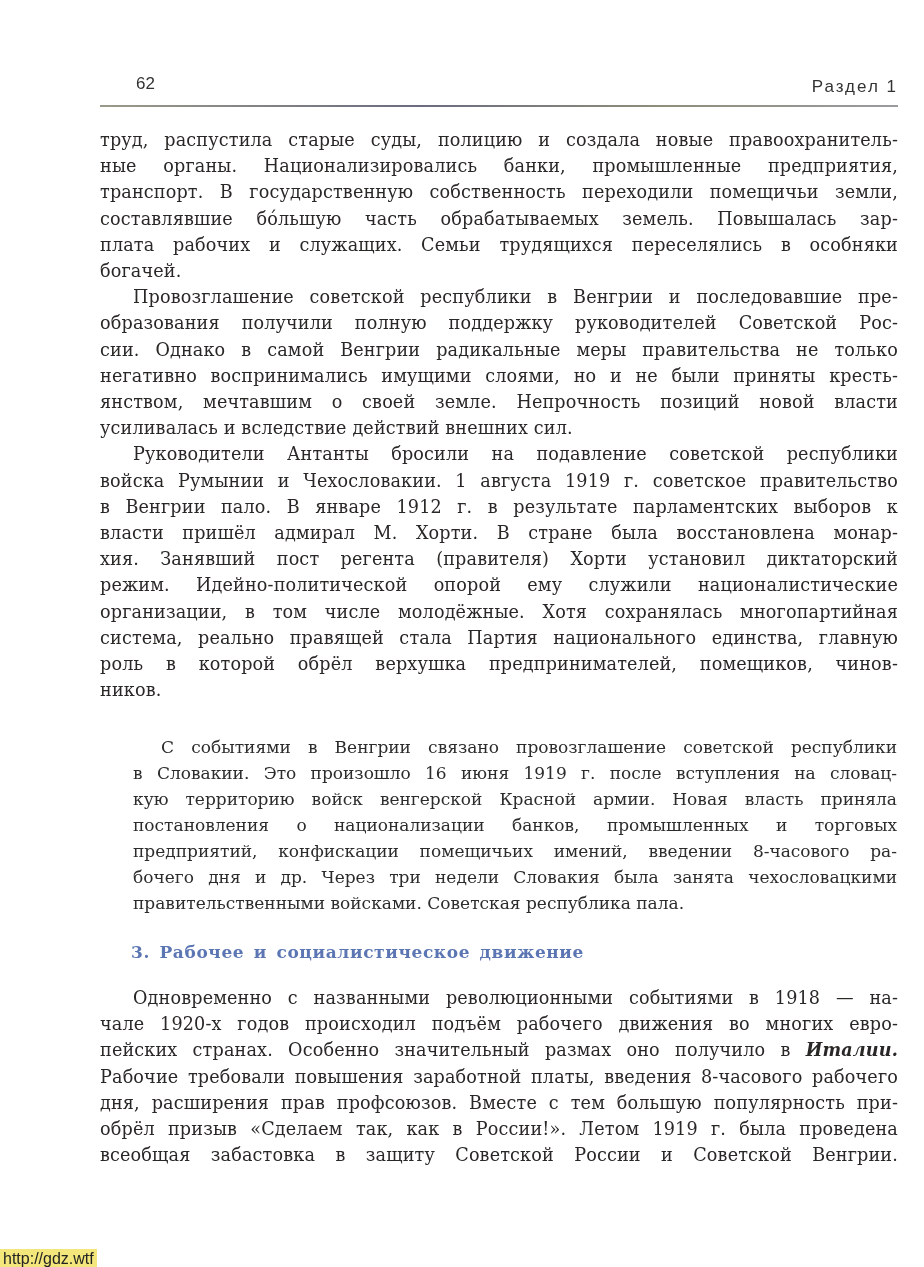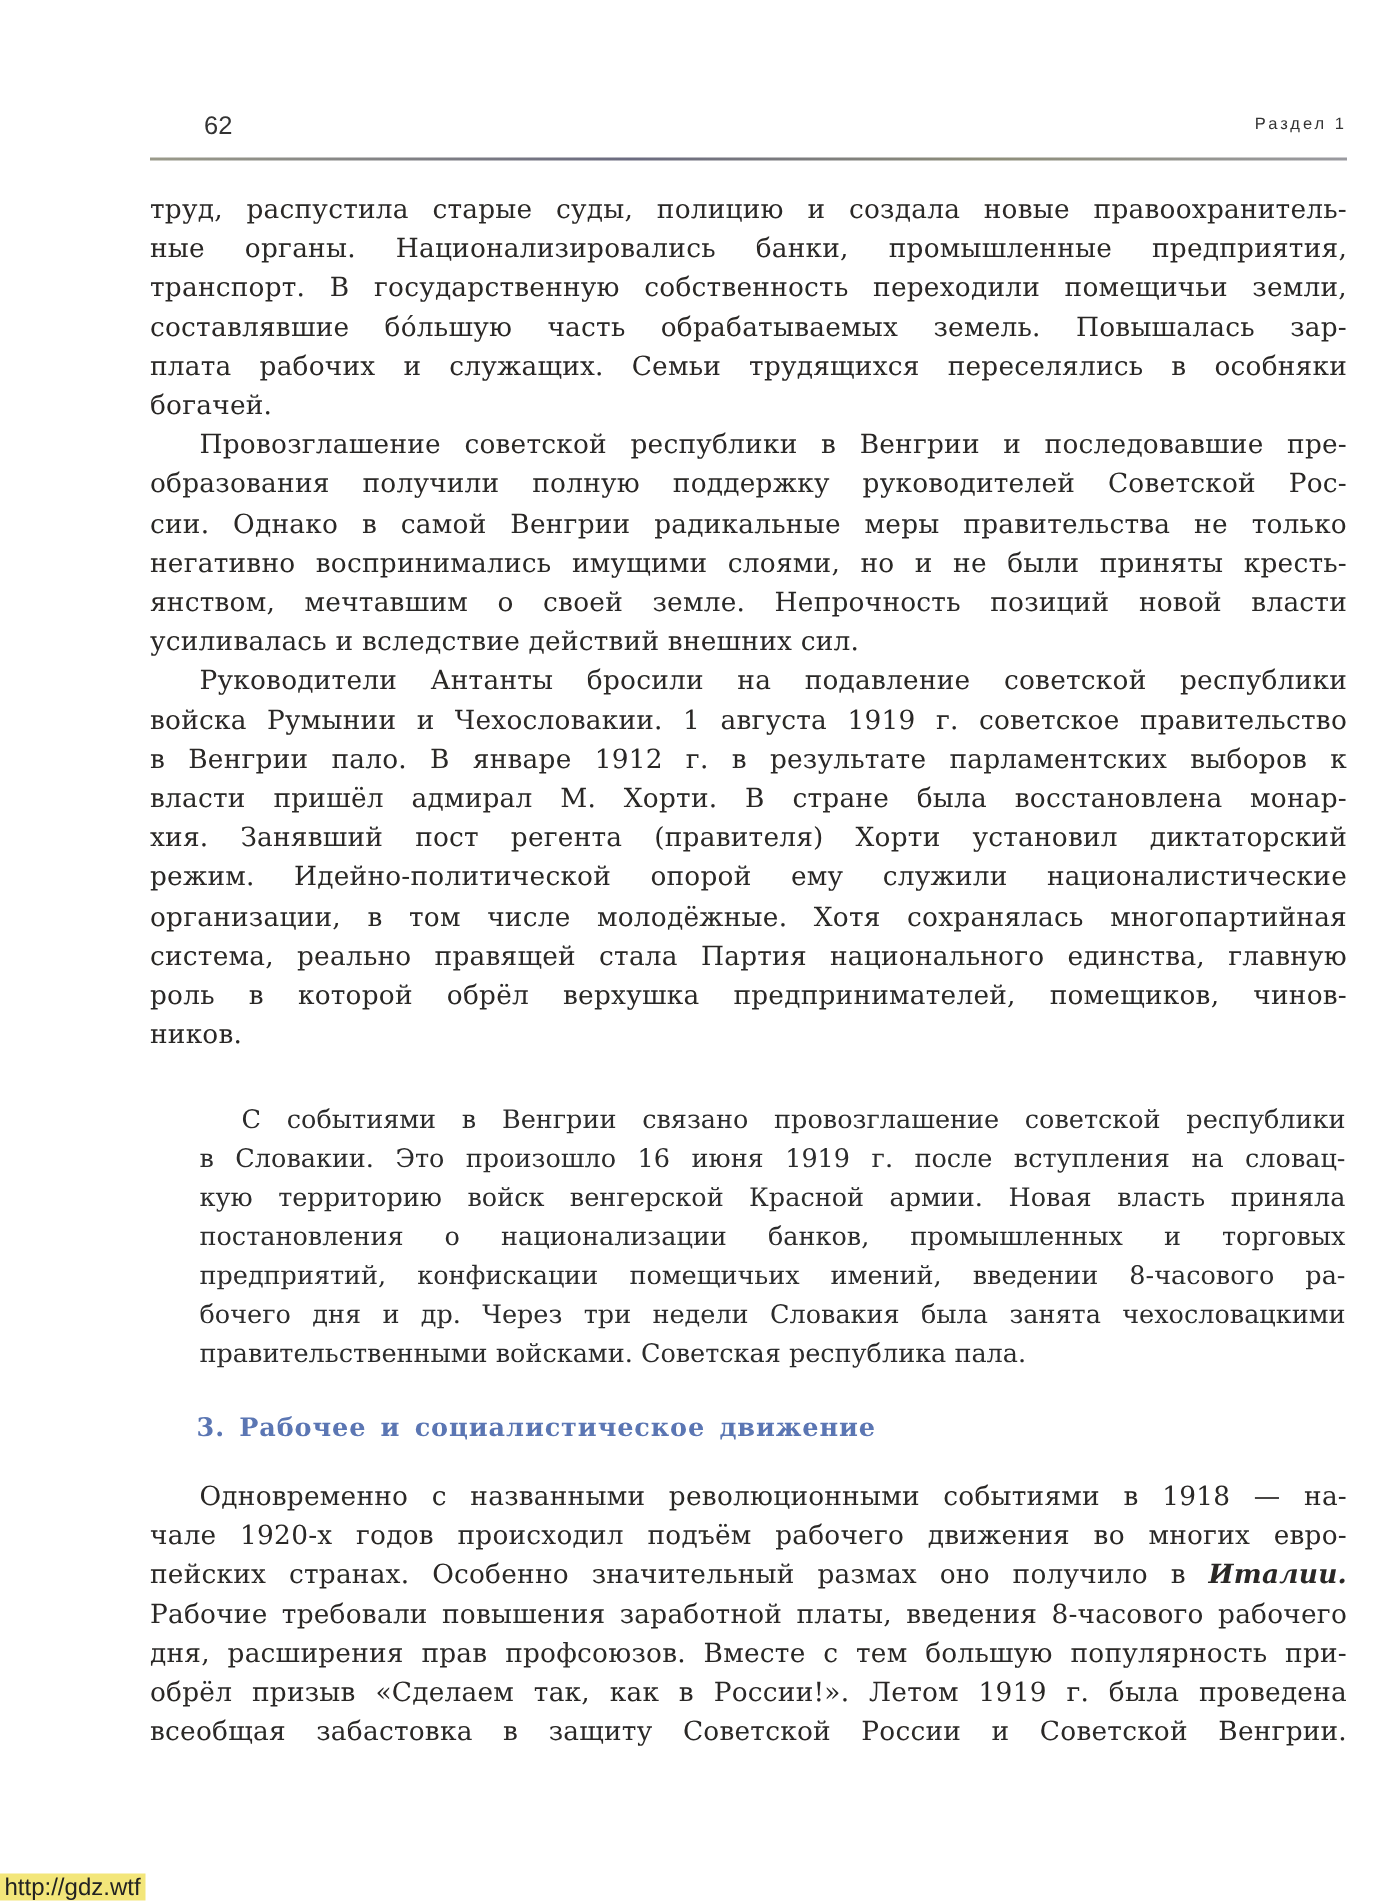--- a/index.html
+++ b/index.html
@@ -29,21 +29,21 @@
       font-family: "Liberation Sans", "DejaVu Sans", sans-serif;
       font-size: 17px;
       color: #333;
       margin-left: 36px;
     }
     .section-label {
       position: absolute;
       right: 0;
       top: 3px;
       font-family: "Liberation Sans", "DejaVu Sans", sans-serif;
-      font-size: 11px;
+      font-size: 17px;
       letter-spacing: 2px;
       color: #333;
       margin-left: 28px;
     }
     .header-rule {
       position: absolute;
       left: 0;
       right: 0;
       top: 31px;
       height: 2px;

